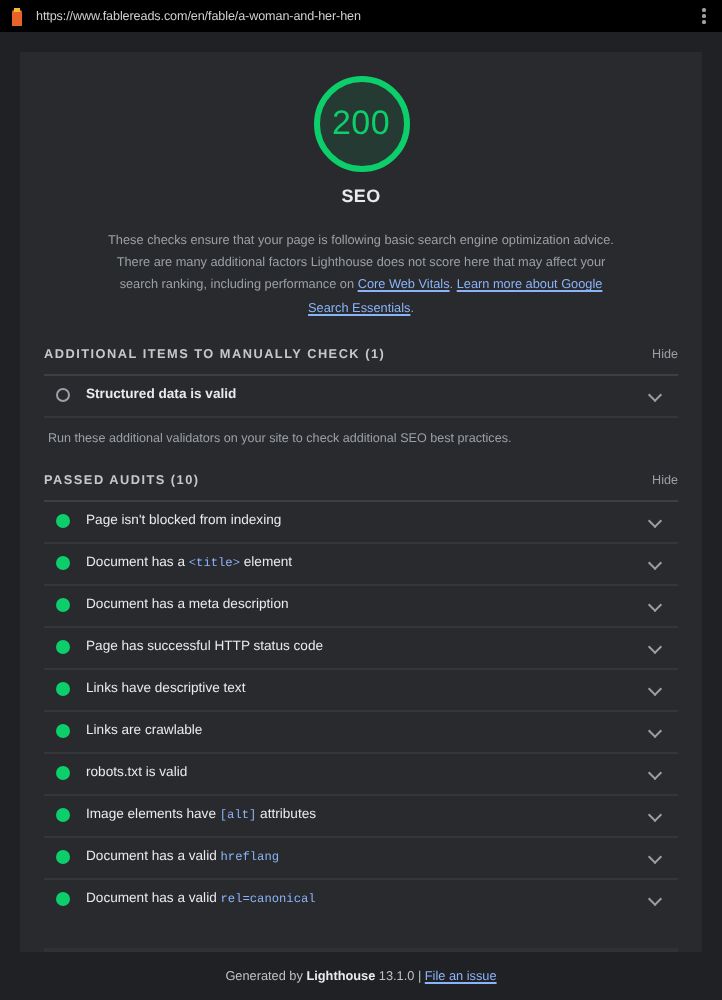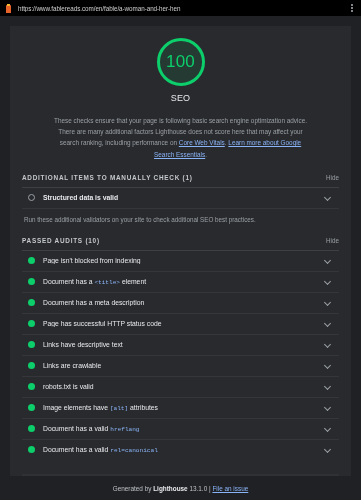--- a/index.html
+++ b/index.html
@@ -124,21 +124,21 @@
   .gauge-score {
     position: relative;
     font-size: 17px;
     color: #0cce6b;
     font-family: "Liberation Sans", sans-serif;
     letter-spacing: 0.2px;
   }
   .gauge-label {
     margin-top: 7px;
     font-size: 9px;
-    font-weight: normal;
+    font-weight: bold;
     color: #e8eaed;
     letter-spacing: 0.2px;
   }
 
   
   .desc {
     padding: 6px 40px 0 40px;
     font-size: 6.4px;
     line-height: 1.75;
     color: #9aa0a6;
@@ -273,21 +273,21 @@
         <i></i>
     </div>
   </div>
 
   <div class="report">
     <div class="card">
 
       <div class="gauge-wrap">
         <div class="gauge">
           <div class="gauge-ring"></div>
-          <div class="gauge-score">100</div>
+          <div class="gauge-score">200</div>
         </div>
         <div class="gauge-label">SEO</div>
       </div>
 
       <div class="desc">
         <span>These checks ensure that your page is following basic search engine optimization advice. There are many additional factors Lighthouse does not score here that may affect your search ranking, including performance on </span><a href="#">Core Web Vitals</a><span>. </span><a href="#">Learn more about Google Search Essentials</a><span>.</span>
       </div>
 
       <div class="section">
         <div class="section-head">

